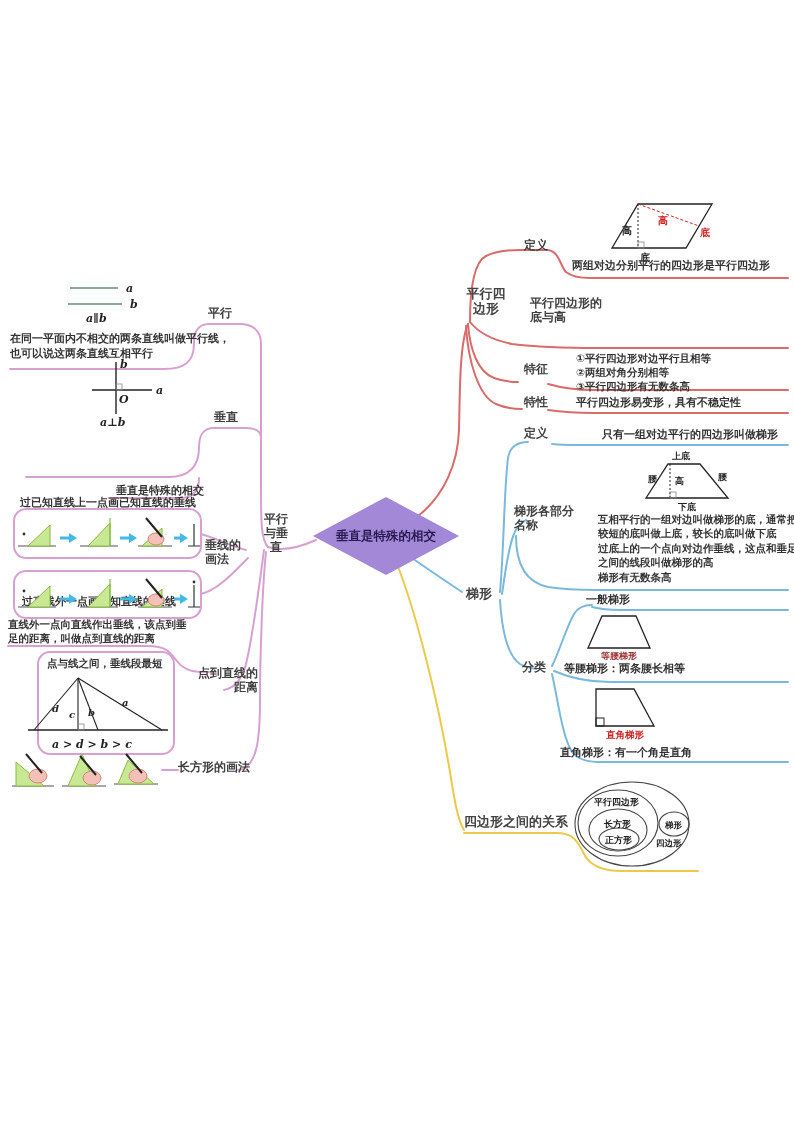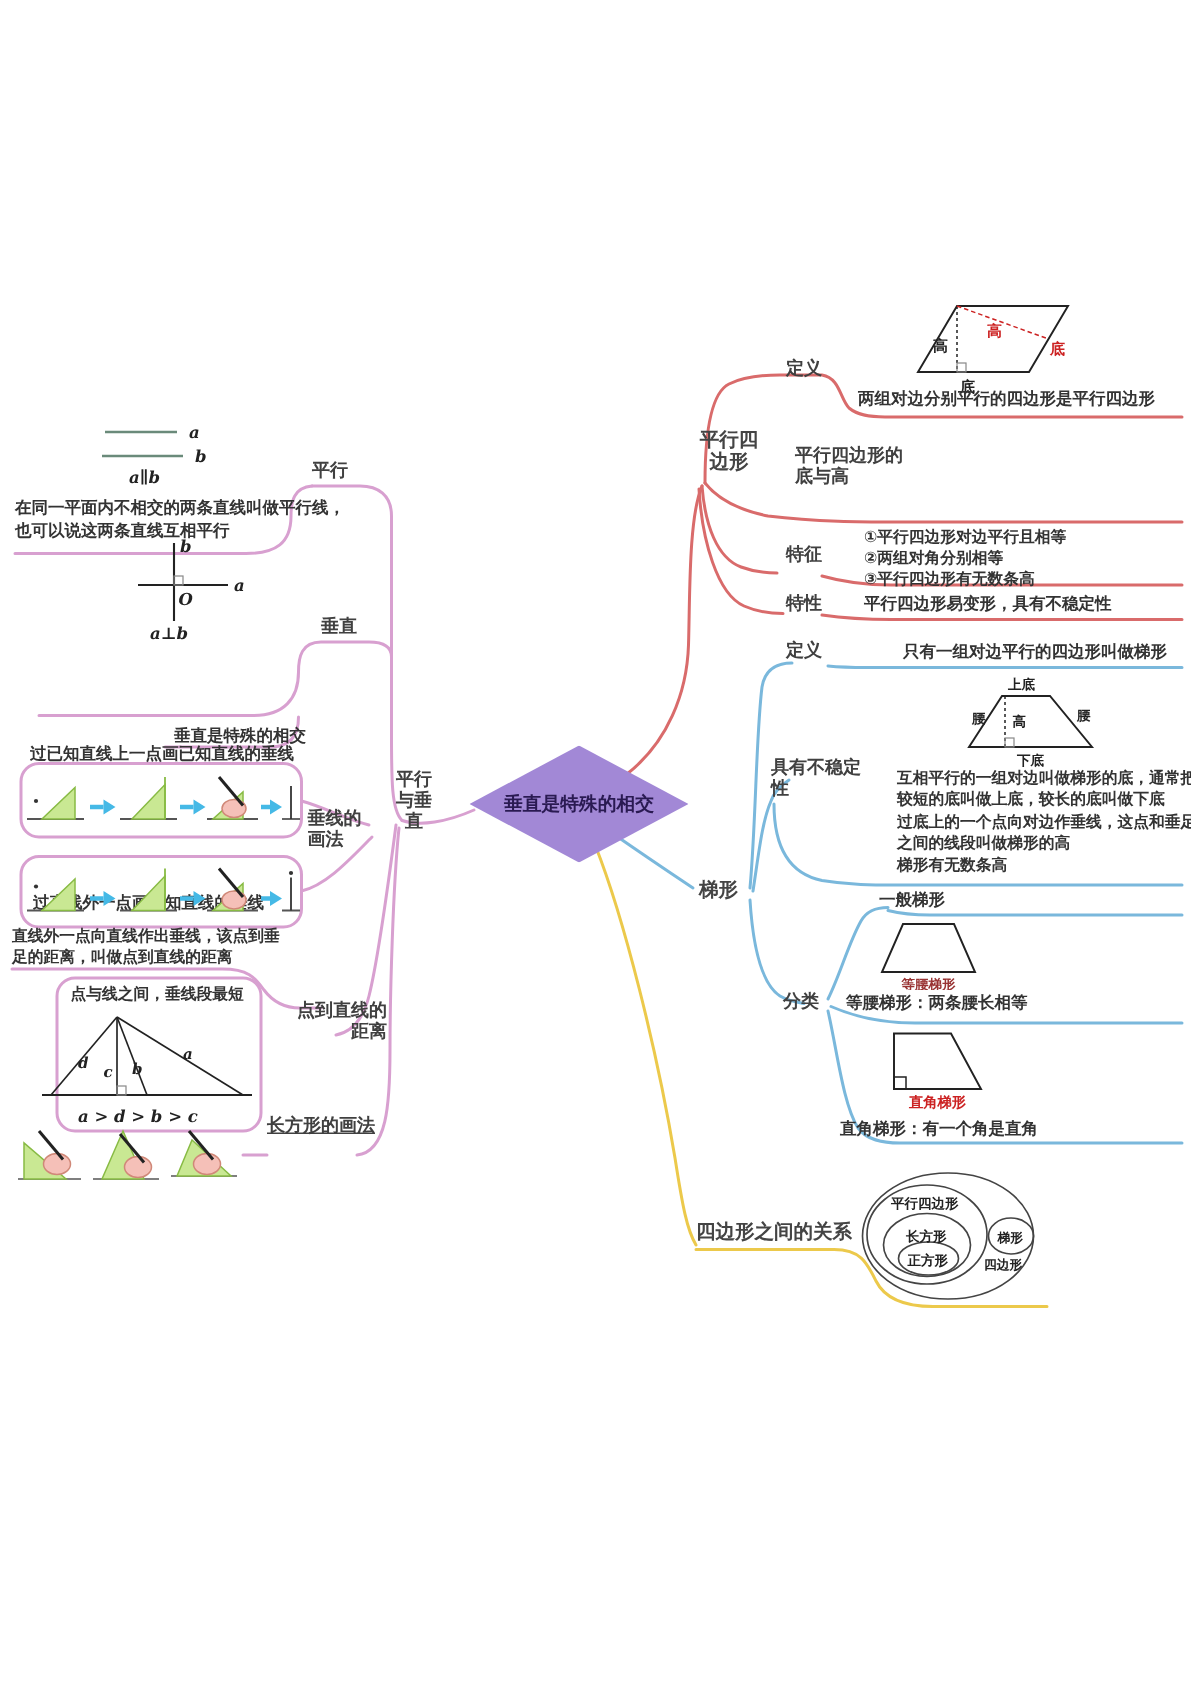--- a/index.html
+++ b/index.html
@@ -171,21 +171,21 @@
     <line x1="16" y1="8" x2="32" y2="27" stroke="#222" stroke-width="2"></line>
     <line x1="52" y1="40" x2="96" y2="40" stroke="#555" stroke-width="1.1"></line>
     <polygon points="58,40 86,40 72,8" fill="#c9e893" stroke="#88bb44" stroke-width="1"></polygon>
     <ellipse cx="82" cy="32" rx="9" ry="7" fill="#f5c0b8" stroke="#d08878" stroke-width="1"></ellipse>
     <line x1="70" y1="10" x2="86" y2="29" stroke="#222" stroke-width="2"></line>
     <line x1="104" y1="38" x2="148" y2="38" stroke="#555" stroke-width="1.1"></line>
     <polygon points="108,38 144,38 118,14" fill="#c9e893" stroke="#88bb44" stroke-width="1"></polygon>
     <ellipse cx="128" cy="30" rx="9" ry="7" fill="#f5c0b8" stroke="#d08878" stroke-width="1"></ellipse>
     <line x1="116" y1="8" x2="132" y2="27" stroke="#222" stroke-width="2"></line>
   </svg>
-  <div class="abs lbl" style="left:178px;top:743px;white-space:nowrap;text-decoration:underline;">长方形的画法</div>
+  <div class="abs lbl" style="left:178px;top:760px;white-space:nowrap;">长方形的画法</div>
 
   <div class="abs lbl-big ctr" style="left:464px;top:286px;width:44px;">平行四边形</div>
 
   <svg class="abs" style="left:600px;top:192px;" width="132" height="76">
     <polygon points="38,12 112,12 86,56 12,56" fill="none" stroke="#222" stroke-width="1.3"></polygon>
     <line x1="38" y1="12" x2="38" y2="56" stroke="#222" stroke-width="1" stroke-dasharray="2,2"></line>
     <rect x="38" y="50" width="6" height="6" fill="none" stroke="#888" stroke-width="0.8"></rect>
     <line x1="38" y1="12" x2="99" y2="34" stroke="#cc2222" stroke-width="1" stroke-dasharray="3,2"></line>
     <text x="22" y="42" font-size="10" font-weight="bold" fill="#222">高</text>
     <text x="40" y="69" font-size="10" font-weight="bold" fill="#222">底</text>
@@ -215,21 +215,21 @@
     <polygon points="34,16 66,16 94,50 12,50" fill="none" stroke="#222" stroke-width="1.3"></polygon>
     <line x1="36" y1="16" x2="36" y2="50" stroke="#222" stroke-width="1" stroke-dasharray="2,2"></line>
     <rect x="36" y="44" width="6" height="6" fill="none" stroke="#888" stroke-width="0.8"></rect>
     <text x="38" y="11" font-size="9" font-weight="bold" fill="#222">上底</text>
     <text x="44" y="62" font-size="9" font-weight="bold" fill="#222">下底</text>
     <text x="14" y="34" font-size="9" font-weight="bold" fill="#222">腰</text>
     <text x="84" y="32" font-size="9" font-weight="bold" fill="#222">腰</text>
     <text x="41" y="36" font-size="9" font-weight="bold" fill="#222">高</text>
   </svg>
 
-  <div class="abs lbl" style="left:514px;top:504px;width:64px;">具有不稳定性</div>
+  <div class="abs lbl" style="left:514px;top:504px;width:64px;">梯形各部分名称</div>
   <div class="abs txt small" style="left:598px;top:512px;width:200px;">互相平行的一组对边叫做梯形的底，通常把较短的底叫做上底，较长的底叫做下底</div>
   <div class="abs txt small" style="left:598px;top:541px;width:200px;">过底上的一个点向对边作垂线，这点和垂足之间的线段叫做梯形的高</div>
   <div class="abs txt small" style="left:598px;top:570px;width:200px;">梯形有无数条高</div>
 
   <div class="abs lbl" style="left:522px;top:660px;">分类</div>
   <div class="abs txt" style="left:586px;top:592px;white-space:nowrap;">一般梯形</div>
 
   <svg class="abs" style="left:580px;top:612px;" width="84" height="48">
     <polygon points="22,4 56,4 70,36 8,36" fill="none" stroke="#222" stroke-width="1.3"></polygon>
     <text x="21" y="47" font-size="9" font-weight="bold" fill="#993333">等腰梯形</text>

